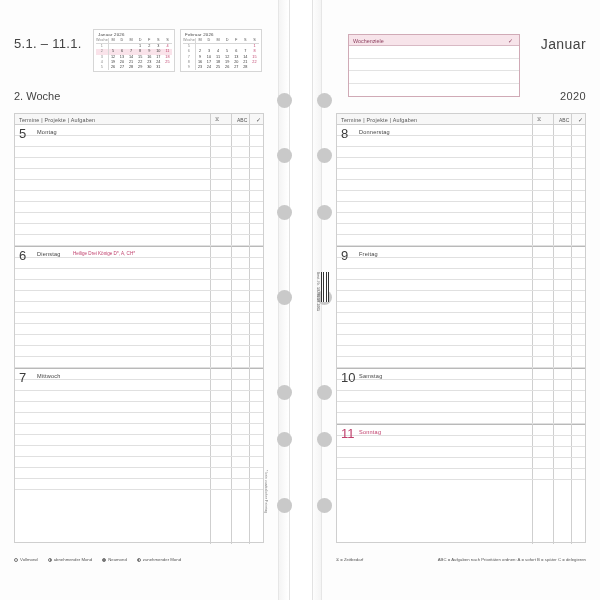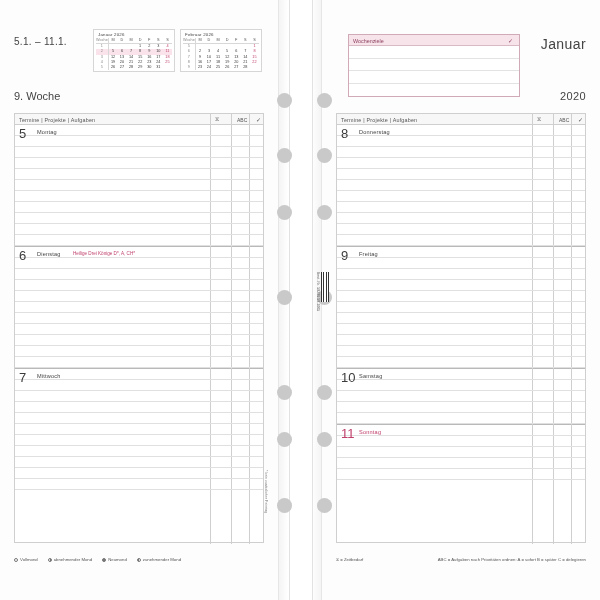--- a/index.html
+++ b/index.html
@@ -37,21 +37,21 @@
   .spine-barcode {
     position:absolute; left:321px; top:272px; width:8px; height:30px;
     background:repeating-linear-gradient(to right,#333 0 1px,#fff 1px 2px,#333 2px 3px,#fff 3px 5px);
   }
   
   .lp { position:absolute; left:0; top:0; width:278px; height:600px; }
   .rp { position:absolute; left:322px; top:0; width:278px; height:600px; }
 
   .daterange {
     position:absolute; left:14px; top:36px;
-    font-size:10px; color:#444; letter-spacing:.3px;
+    font-size:13px; color:#444; letter-spacing:.3px;
   }
   .weekno {
     position:absolute; left:14px; top:90px;
     font-size:11px; color:#444;
   }
   .monthname {
     position:absolute; right:14px; top:36px;
     font-size:14px; color:#444; letter-spacing:.4px;
   }
   .yearname {
@@ -151,21 +151,21 @@
   }
 </style>
 </head>
 <body>
 
 <div class="page">
 
   <div class="lp">
 
     <div class="daterange">5.1. – 11.1.</div>
-    <div class="weekno">9. Woche</div>
+    <div class="weekno">2. Woche</div>
 
     <div class="minical jan">
       <div class="mc-title">Januar 2026</div>
       <table>
         <thead>
             <tr id="jan-head">
               <th class="wk">Woche</th>
               <th>M</th>
               <th>D</th>
               <th>M</th>

